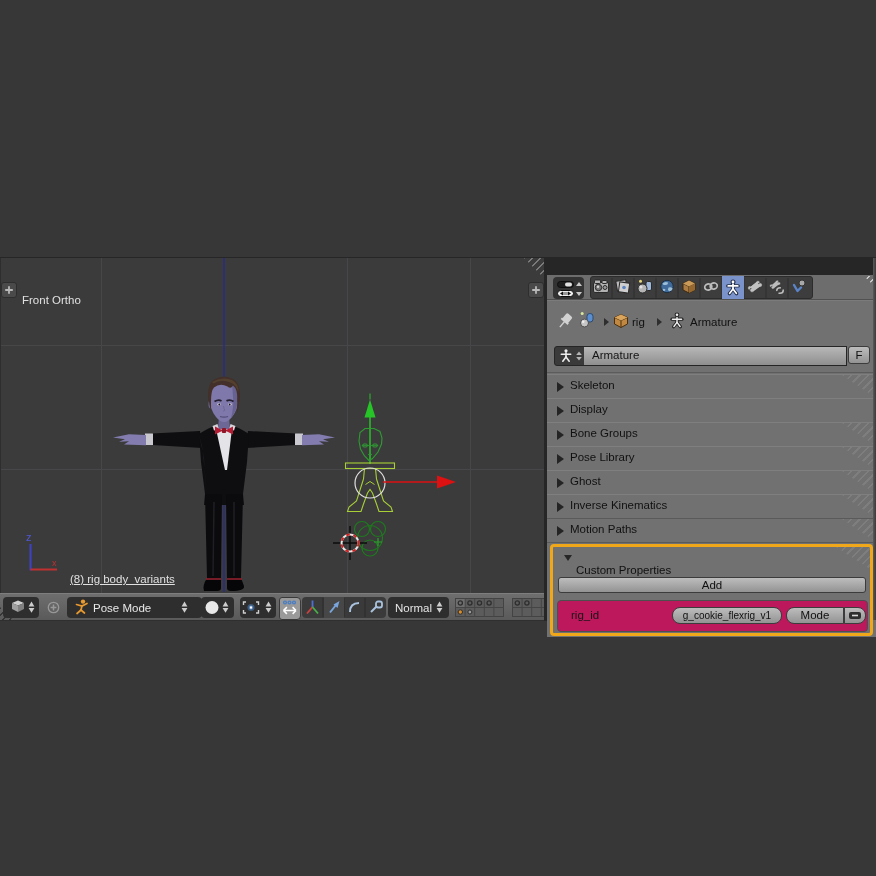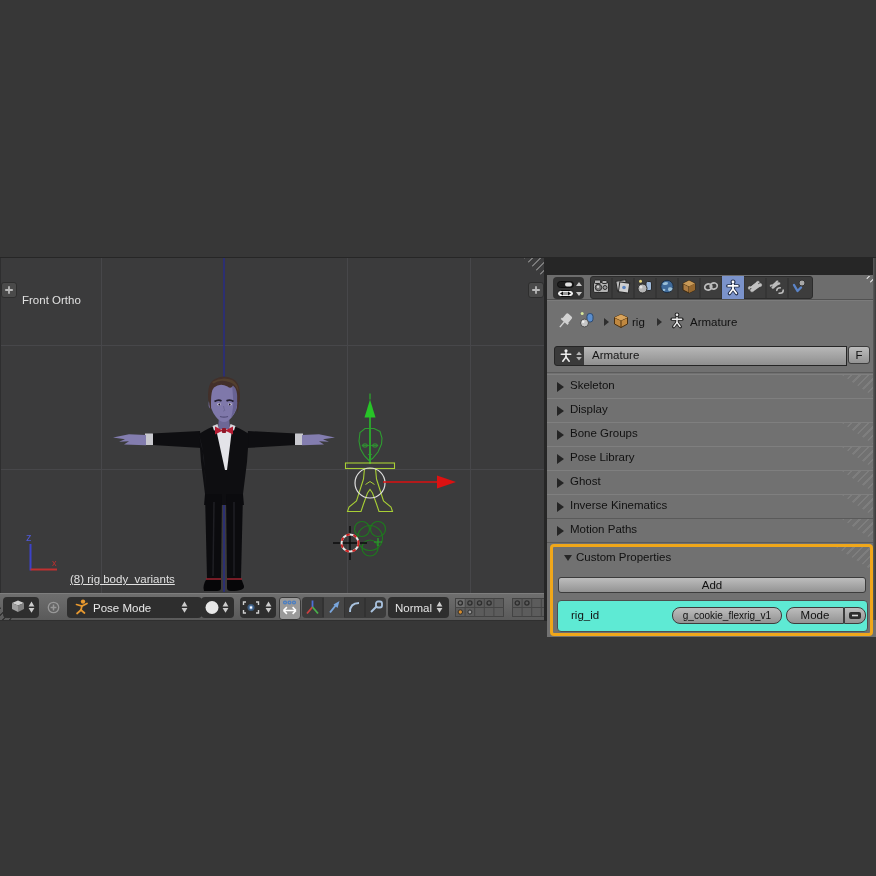--- a/index.html
+++ b/index.html
@@ -504,25 +504,25 @@
       </div>
     <div class="panelhead" style="top:219px;">
         <div class="ph-arrow"></div>
         <div class="ph-label">Inverse Kinematics</div>
         <div class="stripes"></div>
       </div>
 
     <div class="abs" style="left:3px;top:269px;width:317px;height:86px;border:3px solid #f0a71a;border-radius:4px;background:#717171;">
       <div class="abs" style="left:0;top:0;width:100%;height:22px;">
         <div class="abs" style="left:11px;top:8px;width:0;height:0;border-top:6px solid #262626;border-left:4.5px solid transparent;border-right:4.5px solid transparent;"></div>
-        <div class="abs" style="left:23px;top:4px;color:#111;font-size:11.5px;">Custom Properties</div>
+        <div class="abs" style="left:23px;top:17px;color:#111;font-size:11.5px;">Custom Properties</div>
         <div class="stripes" style="height:22px;"></div>
       </div>
       <div class="lbtn" style="left:5px;top:30px;width:306px;height:14px;line-height:14px;border-radius:3px;">Add</div>
-      <div class="abs" style="left:4px;top:53px;width:309px;height:30px;background:#5eead4;border:1px solid #4e4e4e;border-radius:4px;">
+      <div class="abs" style="left:4px;top:53px;width:309px;height:30px;background:#be185d;border:1px solid #4e4e4e;border-radius:4px;">
         <div class="txtd" style="position:absolute;left:13px;top:8px;">rig_id</div>
         <div class="lbtn" style="left:114px;top:6px;width:108px;height:15px;line-height:15px;border-radius:8px;font-size:10px;">g_cookie_flexrig_v1</div>
         <div class="lbtn" style="left:228px;top:6px;width:56px;height:15px;line-height:15px;border-radius:8px 0 0 8px;">Mode</div>
         <div class="lbtn" style="left:286px;top:6px;width:20px;height:15px;border-radius:0 8px 8px 0;">
           <svg width="18" height="15">
               <rect x="3" y="4" width="12" height="7" rx="2" fill="#2e2e2e"></rect>
               <rect x="6" y="6.7" width="6" height="1.6" fill="#d8d8d8"></rect>
             </svg>
         </div>
       </div>

